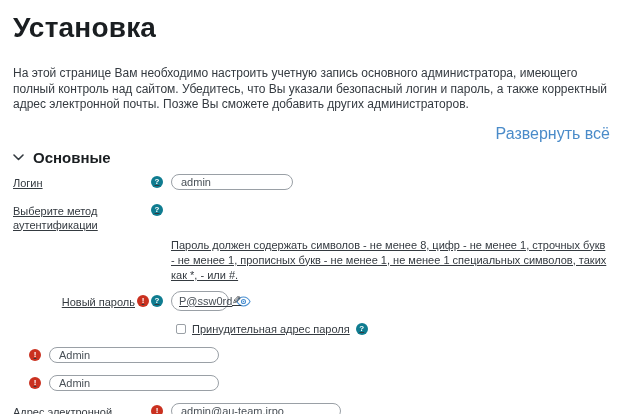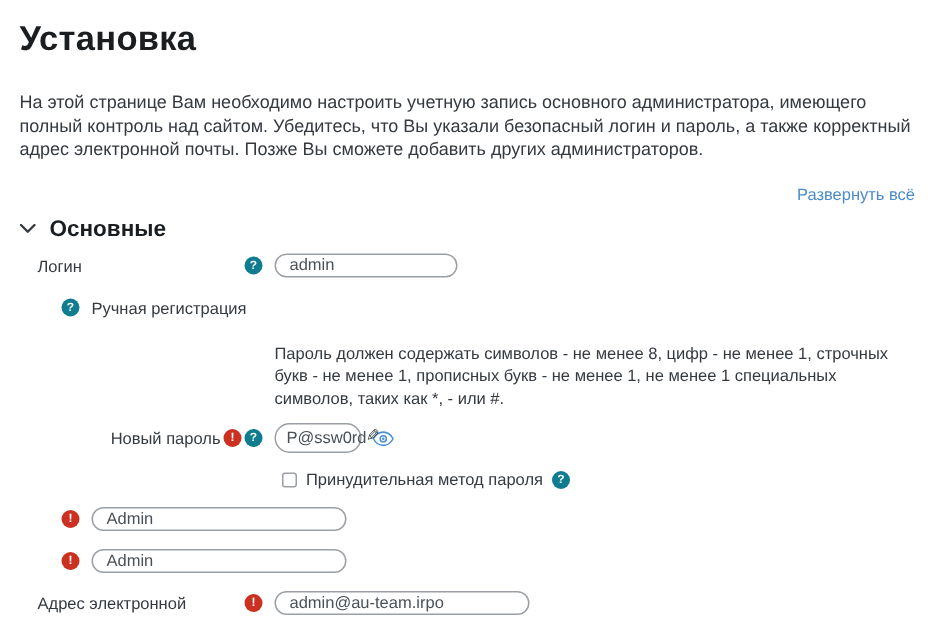--- a/index.html
+++ b/index.html
@@ -4,39 +4,39 @@
 <style>
   html,body{margin:0;padding:0;background:#fff;}
   body{
     width:624px;height:414px;overflow:hidden;
     font-family:"Liberation Sans",sans-serif;
     color:#343a40;-webkit-font-smoothing:antialiased;
   }
   .container{padding:8px 14px 0 13px;box-sizing:border-box;}
 
   .page-title{
-    font-size:23px;font-weight:700;color:#1a1e21;
+    font-size:28px;font-weight:700;color:#1a1e21;
     margin:4px 0 22px;letter-spacing:.2px;
   }
   .intro{
     font-size:12px;line-height:15.5px;color:#343a40;
     margin:0 0 12px;max-width:600px;
   }
   .expand-row{text-align:right;margin:0 0 6px;}
   .expand-link{
-    color:#4a8bc9;font-size:11px;text-decoration:none;cursor:pointer;
+    color:#4a8bc9;font-size:16px;text-decoration:none;cursor:pointer;
   }
 
   .section-header{
     display:flex;align-items:center;gap:9px;margin:2px 0 6px;cursor:pointer;
   }
   .chev{display:inline-flex;align-items:center;}
   .section-title{font-size:15px;font-weight:700;color:#1a1e21;}
 
-  .frow{display:flex;align-items:flex-start;margin:0 12px 10px;}
+  .frow{display:flex;align-items:flex-start;margin:0 0 10px;text-decoration:underline;}
   .flabel{
     width:122px;flex:0 0 122px;font-size:11px;line-height:14px;
     padding-top:4px;color:#343a40;box-sizing:border-box;
   }
   .ficons{
     width:36px;flex:0 0 36px;display:flex;justify-content:flex-end;
     gap:2px;padding:4px 8px 0 0;box-sizing:border-box;
   }
   .fcontrol{flex:1;min-width:0;}
 
@@ -105,25 +105,23 @@
     <div class="flabel">Логин</div>
     <div class="ficons">
       <span class="badge help">?</span>
     </div>
     <div class="fcontrol">
       <input type="text" class="tinput w-login" value="admin" style="">
     </div>
   </div>
 
   <div class="frow" style="margin-bottom:6px;min-height:28px;">
+    <div class="flabel">Выберите метод аутентификации</div>
     <div class="ficons">
       <span class="badge help">?</span>
-    </div>
-    <div class="fcontrol">
-      <div class="static-text">Ручная регистрация</div>
     </div>
   </div>
 
   <div class="frow" style="margin-bottom:8px;align-items:center;">
     <div class="flabel"></div>
     <div class="ficons"></div>
     <div class="fcontrol">
       <p class="hint" style="margin:0;">Пароль должен содержать символов - не менее 8, цифр - не менее 1, строчных букв - не менее 1, прописных букв - не менее 1, не менее 1 специальных символов, таких как *, - или #.</p>
     </div>
   </div>
@@ -150,21 +148,21 @@
       </div>
     </div>
   </div>
 
   <div class="frow" style="margin-bottom:10px;">
     <div class="flabel"></div>
     <div class="ficons"></div>
     <div class="fcontrol">
       <div class="chk-row">
         <input type="checkbox" class="chk" style="">
-        <span class="chk-label">Принудительная метод пароля</span>
+        <span class="chk-label">Принудительная адрес пароля</span>
         <span class="badge help">?</span>
       </div>
     </div>
   </div>
 
   <div class="frow">
     <div class="ficons">
       <span class="badge req">!</span>
     </div>
     <div class="fcontrol">

